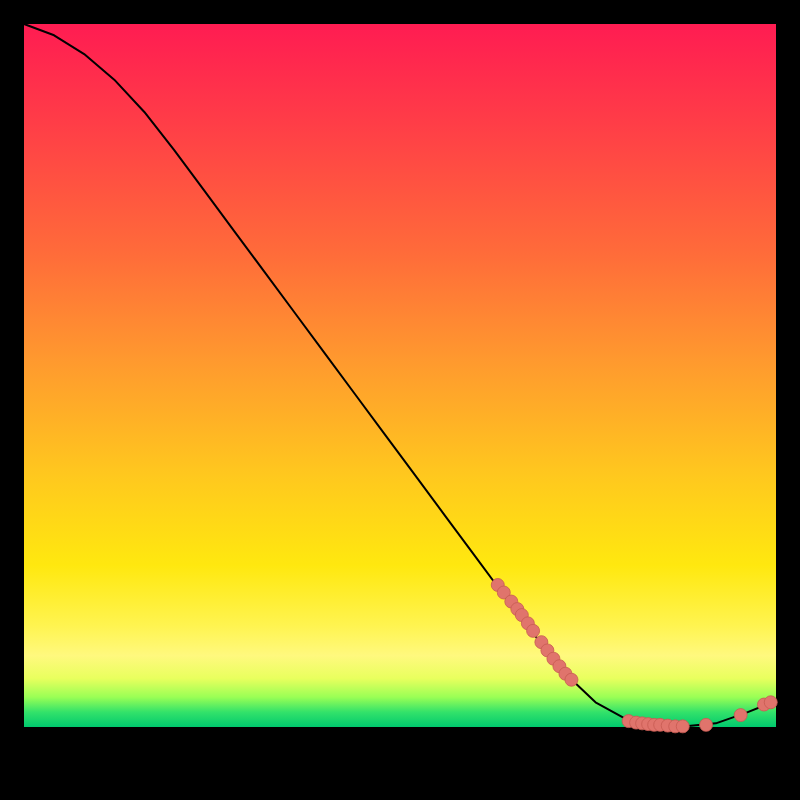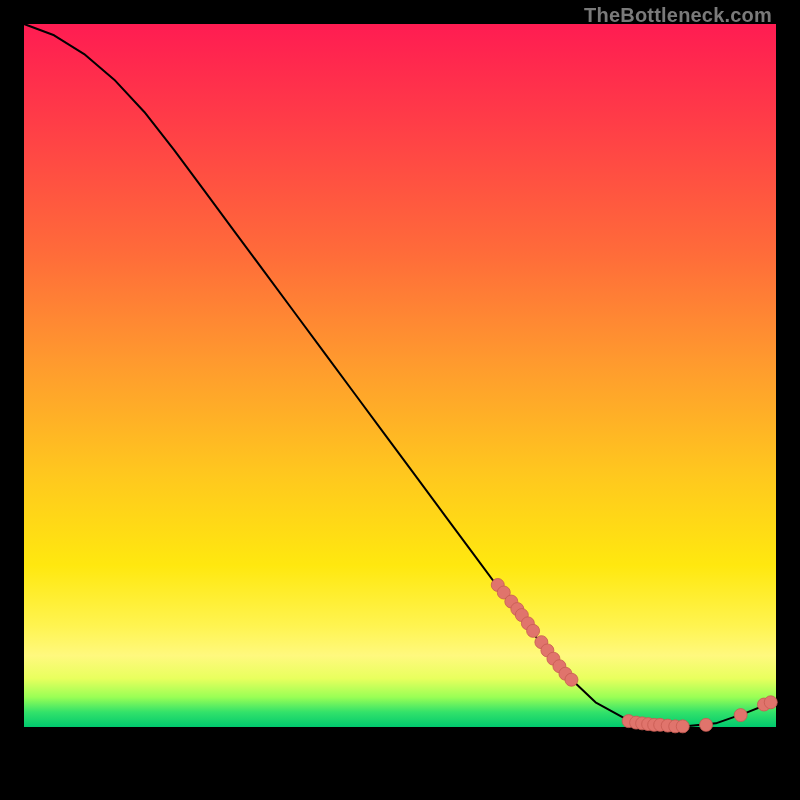--- a/index.html
+++ b/index.html
@@ -71,21 +71,20 @@
   .pt {
     fill: #e0746c;
     stroke: #c75a52;
     stroke-width: 0.8;
   }
 </style>
 </head>
 <body>
 
 <div class="chart-wrap">
-  <div class="watermark">TheBottleneck.com</div>
 
   <div class="plot-area">
     <svg class="overlay" viewBox="0 0 752 752" preserveAspectRatio="none">
       <path id="curve-path" class="curve" d="M0.00 0.00 L30.08 11.28 L60.16 30.08 L90.24 55.65 L120.32 87.98 L150.40 126.34 L180.48 166.94 L210.56 207.55 L240.64 248.16 L270.72 288.77 L300.80 329.38 L330.88 369.98 L360.96 410.59 L391.04 451.20 L421.12 491.81 L451.20 532.42 L481.28 573.02 L511.36 612.13 L541.44 649.73 L571.52 678.30 L601.60 694.85 L631.68 700.86 L661.76 702.37 L691.84 699.36 L721.92 688.83 L752.00 676.80"></path>
       <g id="points-group">
           <circle cx="473.76" cy="560.99" r="6.5" class="pt"></circle>
           <circle cx="479.78" cy="568.51" r="6.5" class="pt"></circle>
           <circle cx="487.30" cy="577.54" r="6.5" class="pt"></circle>
           <circle cx="493.31" cy="585.06" r="6.5" class="pt"></circle>
           <circle cx="497.82" cy="591.07" r="6.5" class="pt"></circle>

